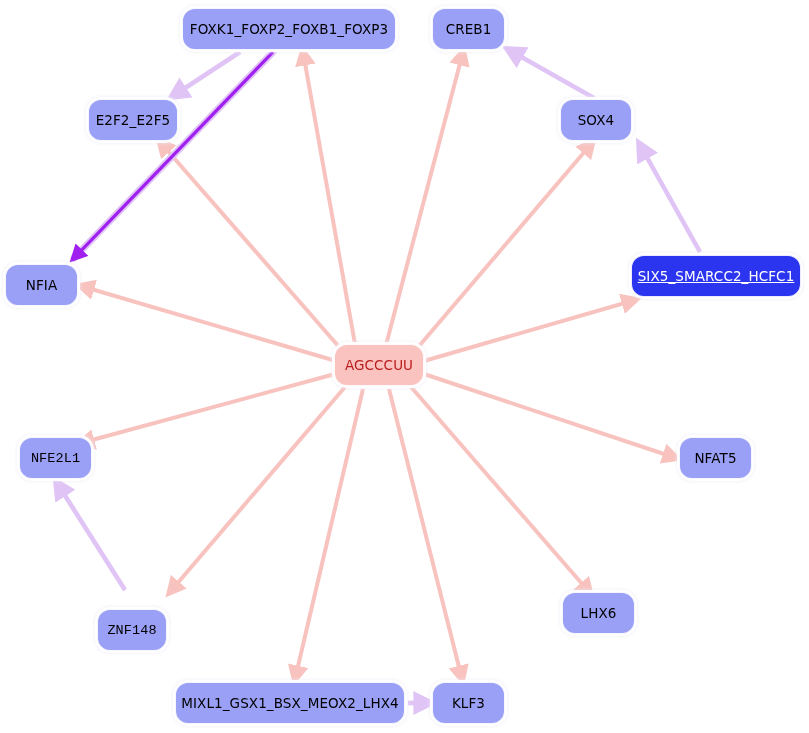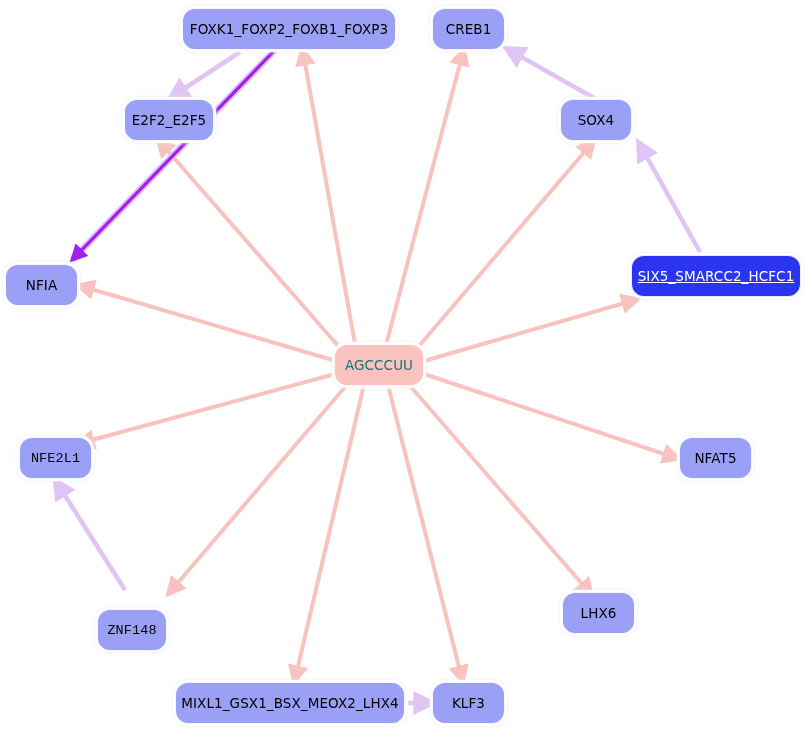--- a/index.html
+++ b/index.html
@@ -42,21 +42,21 @@
     background: #9aa0f5;
     color: #000000;
   }
   .node-tf-strong {
     background: #2b35ef;
     color: #ffffff;
     text-decoration: underline;
   }
   .node-motif {
     background: #fac3c0;
-    color: #0f766e;
+    color: #b91c1c;
   }
 </style>
 </head>
 <body>
 
 <div id="canvas">
 
   <svg id="edge-layer" viewBox="0 0 809 733" xmlns="http://www.w3.org/2000/svg">
     <defs>
       <marker id="ah-motif" markerWidth="5.2" markerHeight="5.2" refX="3.4" refY="2.6" orient="auto" markerUnits="strokeWidth">
@@ -92,21 +92,21 @@
       </g>
   </svg>
 
   <div id="nodes-group">
       <div class="node node-tf" style="left: 182px; top: 8px; width: 214px; height: 42px;">
         <span>FOXK1_FOXP2_FOXB1_FOXP3</span>
       </div>
       <div class="node node-tf" style="left: 432px; top: 8px; width: 73px; height: 42px;">
         <span>CREB1</span>
       </div>
-      <div class="node node-tf" style="left: 88px; top: 99px; width: 90px; height: 42px; margin-left: 36px;">
+      <div class="node node-tf" style="left: 88px; top: 99px; width: 90px; height: 42px;">
         <span>E2F2_E2F5</span>
       </div>
       <div class="node node-tf" style="left: 560px; top: 99px; width: 72px; height: 42px;">
         <span>SOX4</span>
       </div>
       <div class="node node-tf" style="left: 5px; top: 264px; width: 73px; height: 42px;">
         <span>NFIA</span>
       </div>
       <div class="node node-tf-strong" style="left: 631px; top: 255px; width: 170px; height: 42px;">
         <span>SIX5_SMARCC2_HCFC1</span>

